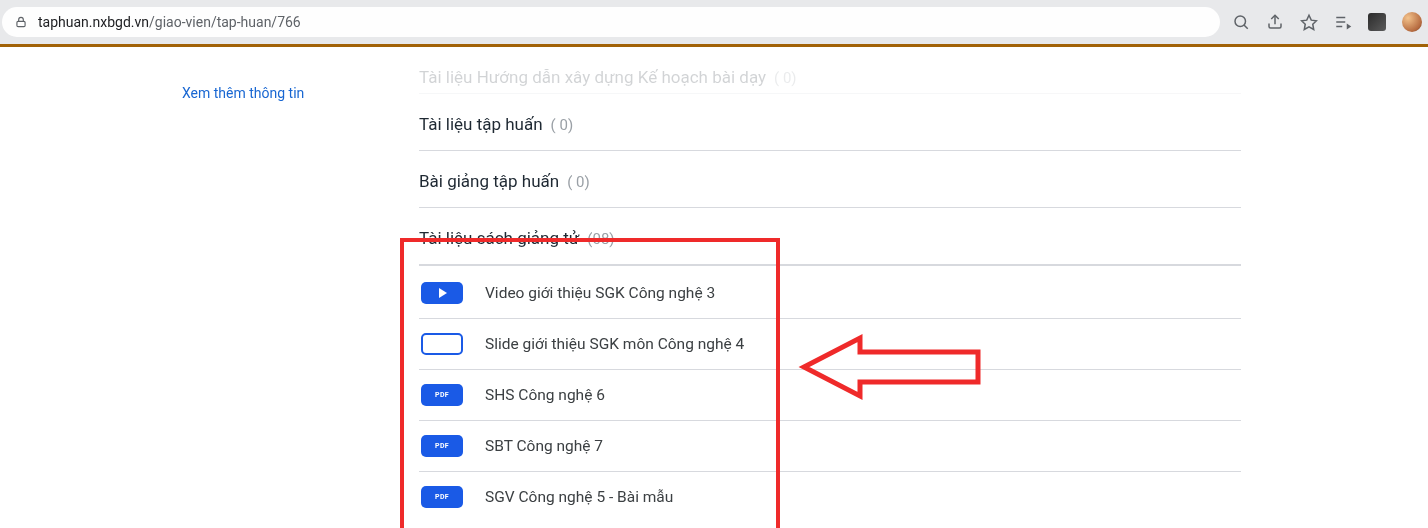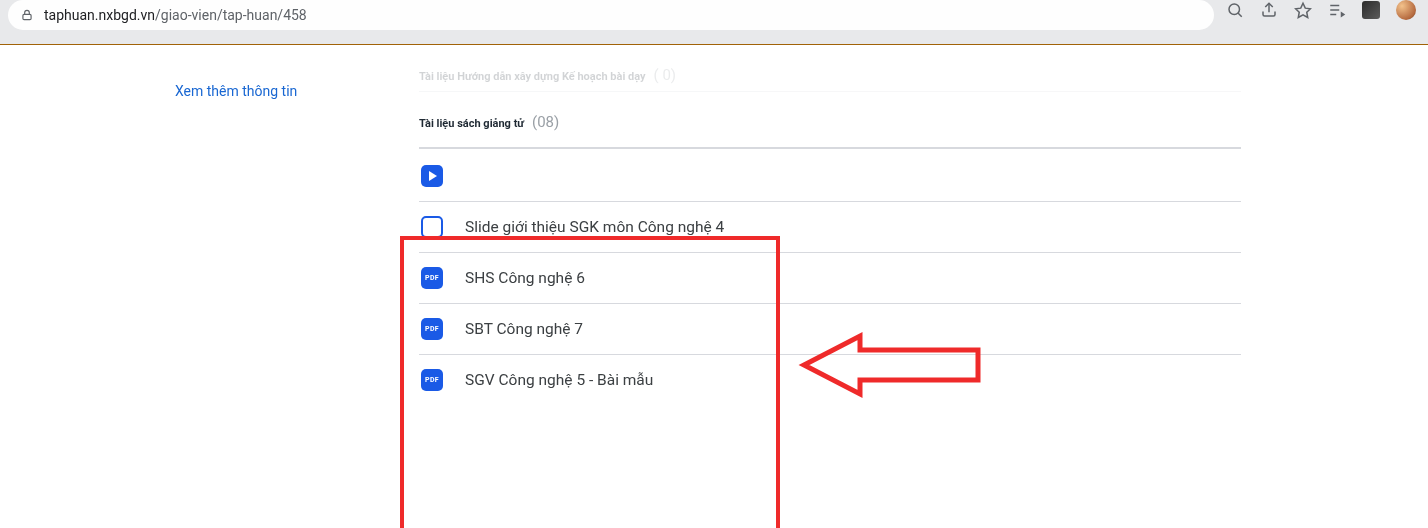--- a/index.html
+++ b/index.html
@@ -9,46 +9,46 @@
     --text-muted:#9aa0a6;
     --blue:#1a5ae6;
     --link-blue:#1967d2;
     --divider:#d7d9de;
     --highlight:#ef2a2a;
   }
   html,body{margin:0;padding:0;font-family:"Segoe UI",Roboto,Arial,sans-serif;background:#fff;color:var(--text-dark);}
   body{width:1428px;height:528px;overflow:hidden;position:relative;}
 
   
-  .addrbar{height:44px;background:var(--browser-grey);display:flex;align-items:flex-start;border-bottom:1px solid #a16207;position:relative;padding:0 8px;}
+  .addrbar{height:44px;background:var(--browser-grey);display:flex;align-items:center;border-bottom:3px solid #a16207;position:relative;padding:0 2px;}
   .omnibox{flex:1;height:30px;background:#fefefe;border-radius:16px;display:flex;align-items:center;padding:0 12px;margin-right:12px;}
   .lock{width:14px;height:14px;margin-right:10px;fill:none;stroke:#5f6368;stroke-width:2;}
   .url-host{color:#202124;font-size:14px;}
   .url-path{color:var(--url-grey);font-size:14px;}
   .chrome-icons{display:flex;align-items:center;gap:16px;margin-right:4px;}
   .ci{width:18px;height:18px;color:#5f6368;display:flex;align-items:center;justify-content:center;}
   .ci svg{width:18px;height:18px;fill:none;stroke:currentColor;stroke-width:2;}
   .avatar{width:20px;height:20px;border-radius:50%;background:radial-gradient(circle at 30% 30%,#f3c28b,#b56a3f 70%,#5c3418);}
   .ext-icon{width:18px;height:18px;border-radius:3px;background:linear-gradient(135deg,#2b2b2b,#5b5b5b);}
 
   
   .page{position:relative;height:484px;}
-  .sidebar{position:absolute;left:175px;top:36px;}
+  .sidebar{position:absolute;left:182px;top:36px;}
   .more-link{color:var(--link-blue);font-size:14px;text-decoration:none;}
 
   .main{position:absolute;left:419px;top:0;width:822px;}
   .section{border-bottom:1.5px solid var(--divider);padding:20px 0 16px 0;}
-  .sec-title{font-size:11px;font-weight:700;color:var(--text-dark);display:inline;}
+  .sec-title{font-size:17px;font-weight:400;color:var(--text-dark);display:inline;}
   .sec-count{font-size:15px;color:var(--text-muted);font-weight:400;margin-left:4px;}
   .truncated{height:10px;overflow:hidden;opacity:.2;}
 
   .doc-list{margin-top:2px;}
   .doc-item{display:flex;align-items:center;gap:22px;padding:14px 6px 14px 2px;border-bottom:1px solid var(--divider);}
   .doc-item:last-child{border-bottom:none;}
-  .doc-icon{width:22px;height:22px;border-radius:5px;display:flex;align-items:center;justify-content:center;flex:0 0 auto;}
+  .doc-icon{width:42px;height:22px;border-radius:5px;display:flex;align-items:center;justify-content:center;flex:0 0 auto;}
   .doc-icon.pdf{background:var(--blue);color:#fff;font-size:7px;font-weight:700;letter-spacing:.3px;}
   .doc-icon.video{background:var(--blue);}
   .doc-icon.video::after{content:"";display:block;border-style:solid;border-width:5px 0 5px 8px;border-color:transparent transparent transparent #fff;margin-left:2px;}
   .doc-icon.slide{background:#fff;border:2.5px solid var(--blue);box-sizing:border-box;}
   .doc-icon.slide::after{content:"";display:block;width:12px;height:9px;border-radius:1px;background:var(--blue);opacity:0;}
   .doc-title{font-size:15.5px;color:#3c4043;}
 
   
   .hl-box{position:absolute;border:4px solid var(--highlight);pointer-events:none;left:400px;top:191px;width:372px;height:290px;}
   .hl-arrow{position:absolute;left:800px;top:291px;pointer-events:none;}
@@ -57,21 +57,21 @@
 </head>
 <body>
 
 <div class="addrbar">
   <div class="omnibox">
     <svg class="lock" viewBox="0 0 24 24">
       <rect x="5" y="11" width="14" height="9" rx="2"></rect>
       <path d="M8 11V8a4 4 0 0 1 8 0v3"></path>
     </svg>
     <span class="url-host">taphuan.nxbgd.vn</span>
-      <span class="url-path">/giao-vien/tap-huan/458</span>
+      <span class="url-path">/giao-vien/tap-huan/766</span>
   </div>
   <div class="chrome-icons">
     <span class="ci">
       <svg viewBox="0 0 24 24">
           <circle cx="11" cy="11" r="7"></circle>
           <line x1="16" y1="16" x2="21" y2="21"></line>
         </svg>
     </span>
     <span class="ci">
       <svg viewBox="0 0 24 24">
@@ -104,30 +104,39 @@
     <a href="#" class="more-link">Xem thêm thông tin</a>
   </div>
 
   <div class="main">
 
     <div class="section truncated">
       <span class="sec-title">Tài liệu Hướng dẫn xây dựng Kế hoạch bài dạy</span>
       <span class="sec-count">( 0)</span>
     </div>
 
+    <div class="section">
+      <span class="sec-title">Tài liệu tập huấn</span>
+      <span class="sec-count">( 0)</span>
+    </div>
 
+    <div class="section">
+      <span class="sec-title">Bài giảng tập huấn</span>
+      <span class="sec-count">( 0)</span>
+    </div>
 
     <div class="section" style="border-bottom:none;padding-bottom:4px;">
       <span class="sec-title">Tài liệu sách giảng tử</span>
       <span class="sec-count">(08)</span>
       <div style="height:1.5px;background:var(--divider);margin-top:16px;width:100%;"></div>
       <div class="doc-list">
 
         <div class="doc-item">
           <span class="doc-icon video"></span>
+          <span class="doc-title">Video giới thiệu SGK Công nghệ 3</span>
         </div>
 
         <div class="doc-item">
           <span class="doc-icon slide"></span>
           <span class="doc-title">Slide giới thiệu SGK môn Công nghệ 4</span>
         </div>
 
         <div class="doc-item">
           <span class="doc-icon pdf">PDF</span>
           <span class="doc-title">SHS Công nghệ 6</span>

